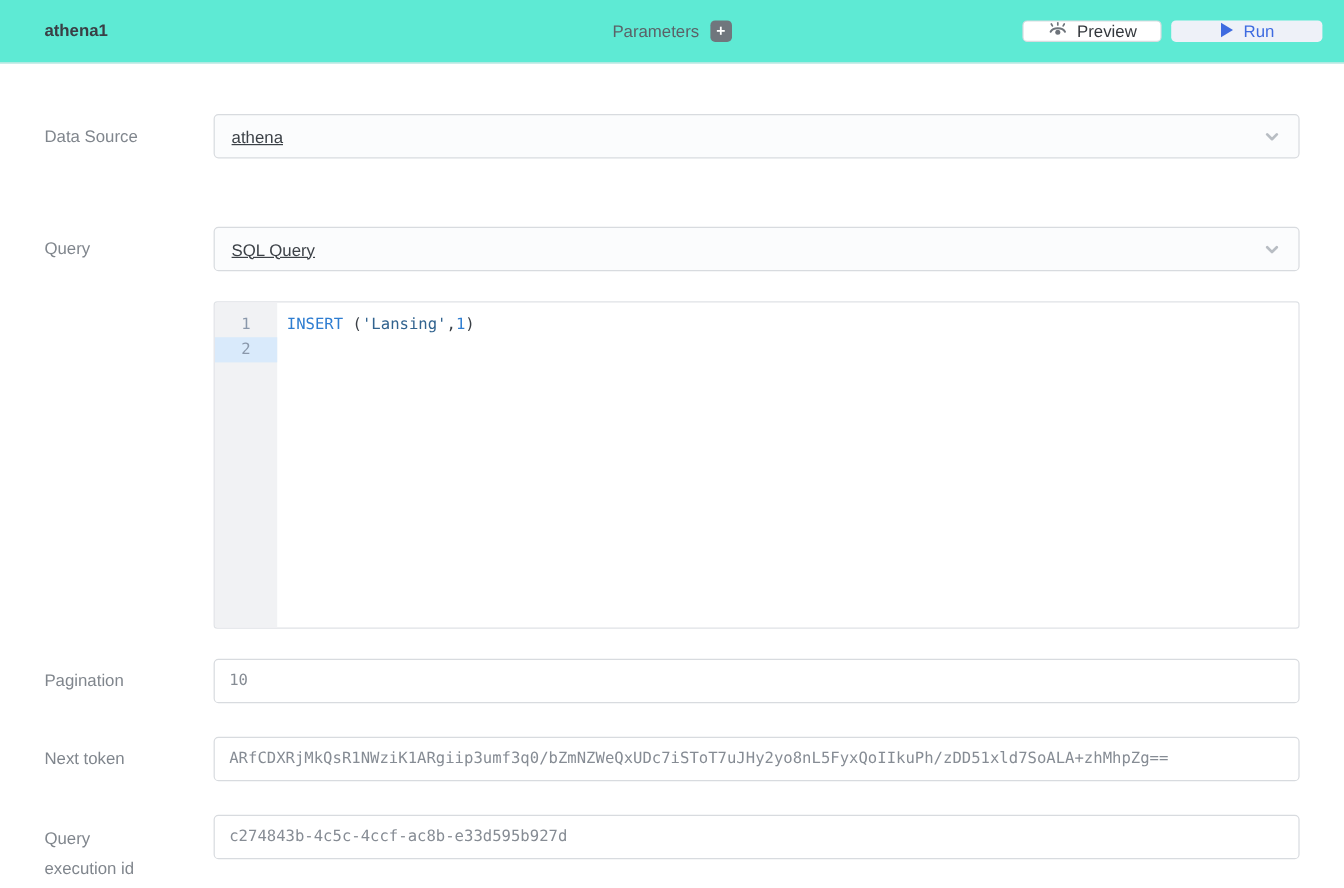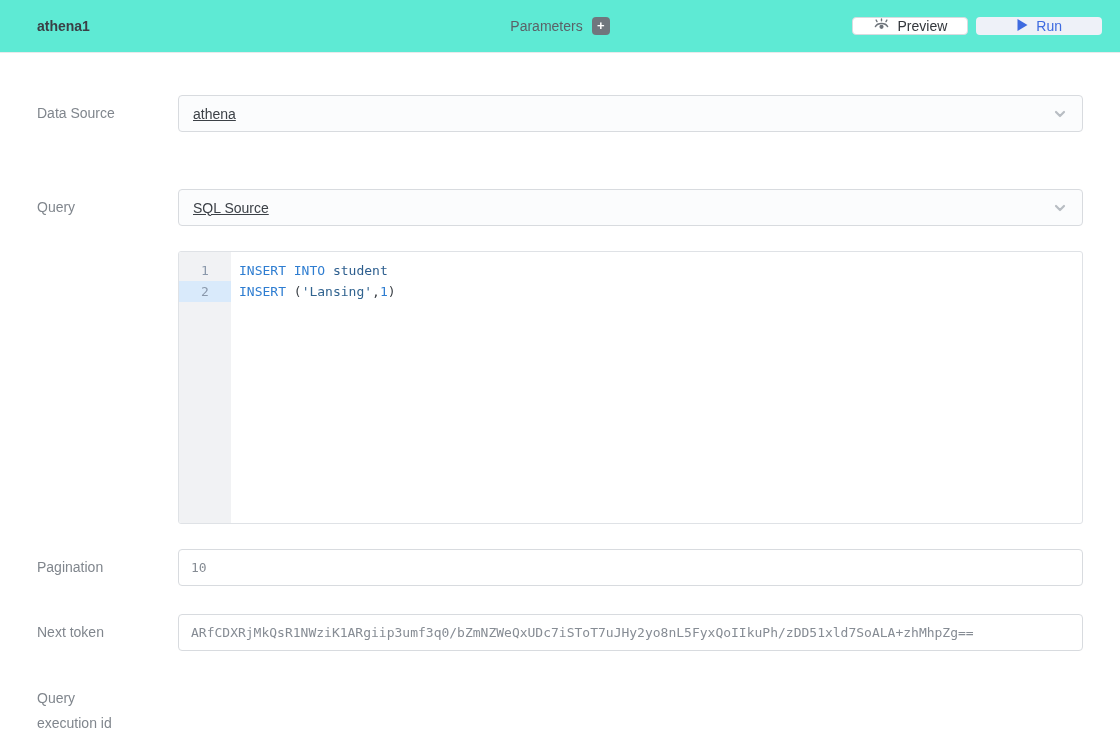--- a/index.html
+++ b/index.html
@@ -138,40 +138,39 @@
           </svg>
         </span>
       </div>
     </div>
   </div>
 
   <div class="form-row mb-25">
     <div class="form-label">Query</div>
     <div class="form-field">
       <div class="select-box">
-        <span class="select-value">SQL Source</span>
+        <span class="select-value">SQL Query</span>
         <span class="chevron">
           <svg width="16" height="16" viewBox="0 0 16 16">
             <path d="M4 6 L8 10 L12 6" fill="none" stroke="#b8bdc3" stroke-width="2.2" stroke-linecap="round" stroke-linejoin="round"></path>
           </svg>
         </span>
       </div>
     </div>
   </div>
 
   <div class="form-row mb-25">
     <div class="form-label"></div>
     <div class="form-field">
       <div class="editor">
         <div class="gutter">
             <div class="gutter-line">1</div>
             <div class="gutter-line active">2</div>
           </div>
         <div class="code-area">
-            <div class="code-line"><span class="tok-kw">INSERT INTO</span><span class="tok-plain"> </span><span class="tok-ident">student</span></div>
             <div class="code-line"><span class="tok-kw">INSERT</span><span class="tok-punct"> (</span><span class="tok-string">'Lansing'</span><span class="tok-punct">,</span><span class="tok-number">1</span><span class="tok-punct">)</span></div>
           </div>
       </div>
     </div>
   </div>
 
   <div class="form-row mb-28">
     <div class="form-label">Pagination</div>
     <div class="form-field">
       <input class="text-input" type="text" value="10" style="">
@@ -180,15 +179,18 @@
 
   <div class="form-row mb-28">
     <div class="form-label">Next token</div>
     <div class="form-field">
       <input class="text-input" type="text" value="ARfCDXRjMkQsR1NWziK1ARgiip3umf3q0/bZmNZWeQxUDc7iSToT7uJHy2yo8nL5FyxQoIIkuPh/zDD51xld7SoALA+zhMhpZg==" style="">
     </div>
   </div>
 
   <div class="form-row top-align">
     <div class="form-label">Query execution id</div>
+    <div class="form-field">
+      <input class="text-input" type="text" value="c274843b-4c5c-4ccf-ac8b-e33d595b927d" style="">
+    </div>
   </div>
 
 </div>
 
 </body></html>

